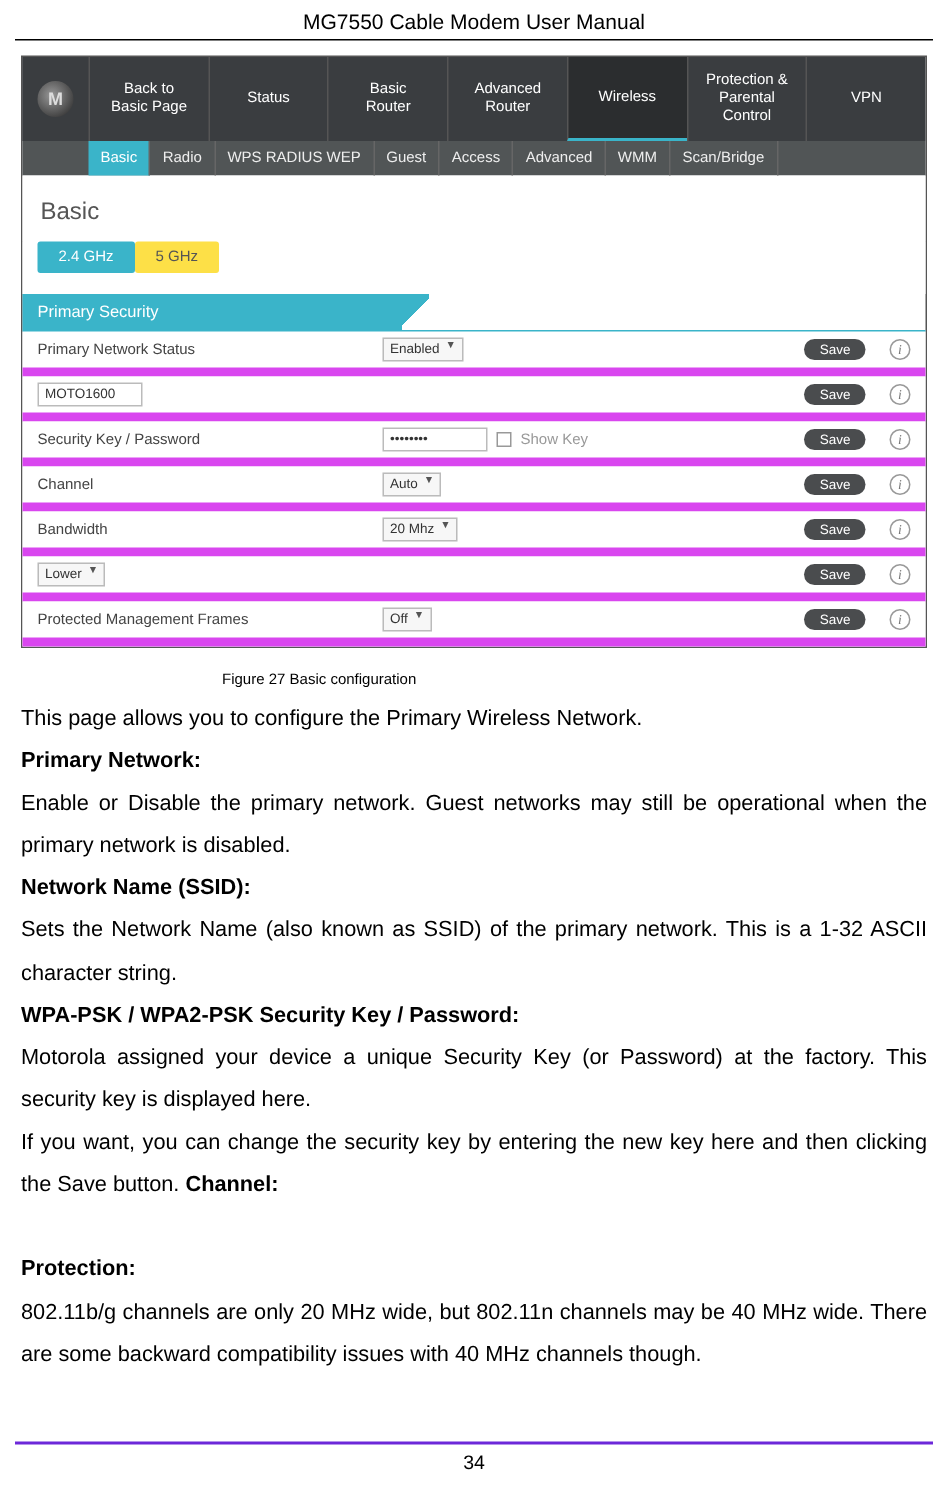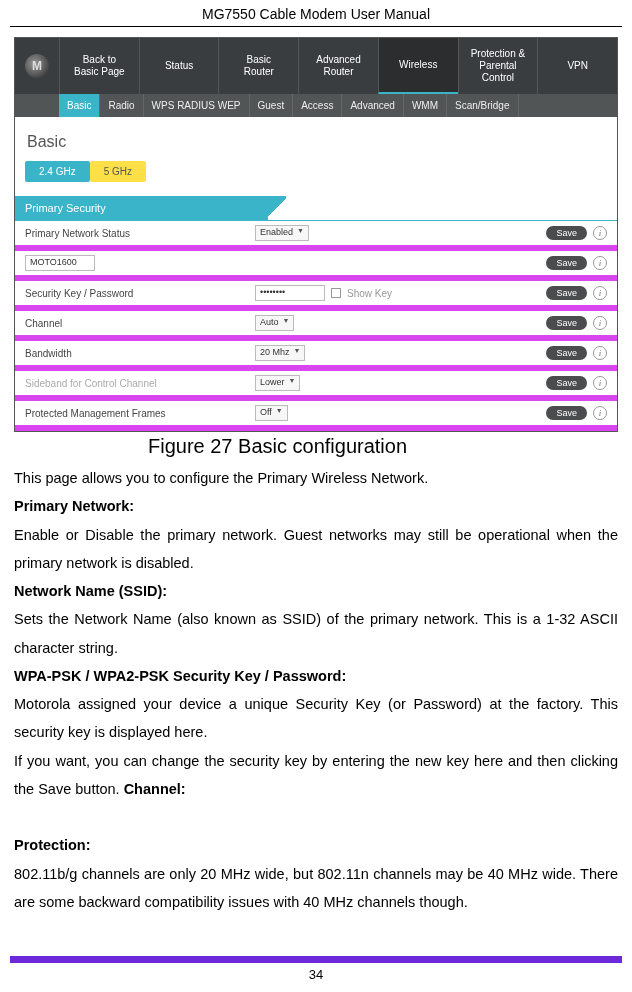--- a/index.html
+++ b/index.html
@@ -123,21 +123,21 @@
     align-items: center;
     padding: 4px 10px;
     font-size: 10px;
     color: #444;
     border-bottom: 6px solid #d946ef;
     background: #fff;
   }
   .settings-row.muted { color: #aaa; }
   .row-label { flex: 0 0 230px; }
   .row-control { flex: 1; display: flex; align-items: center; gap: 6px; }
-  .row-actions { display: flex; align-items: center; gap: 6px; }
+  .row-actions { display: flex; align-items: center; gap: 16px; }
   .fake-select, .fake-input {
     border: 1px solid #bbb;
     background: #f7f7f7;
     font-size: 9px;
     padding: 1px 4px;
     height: 16px;
     display: inline-flex;
     align-items: flex-start;
     gap: 4px;
     color: #333;
@@ -166,37 +166,37 @@
   }
   .checkbox {
     width: 10px;
     height: 10px;
     border: 1px solid #999;
     background: #fff;
     display: inline-block;
   }
   .figure-caption {
     text-align: left;
-    font-size: 20px;
-    padding: 3px 0 6px 148px;
+    font-size: 10px;
+    padding: 16px 0 6px 148px;
   }
   .body-text {
     font-size: 14.5px;
     line-height: 1.95;
     padding: 0 14px;
     text-align: justify;
   }
   .body-text b { font-weight: bold; }
   .page-number {
     position: absolute;
     bottom: 10px;
     left: 0; right: 0;
     text-align: center;
     font-size: 13px;
-    border-top: 7px solid #6d28d9;
+    border-top: 2px solid #6d28d9;
     margin: 0 10px;
     padding-top: 4px;
   }
 </style>
 </head>
 <body>
 
 <div class="page-header">MG7550 Cable Modem User Manual</div>
 
 <div class="screenshot">
@@ -310,21 +310,20 @@
         <span class="caret">▼</span>
       </div>
     </div>
     <div class="row-actions">
       <div class="save-btn">Save</div>
       <div class="info-icon">i</div>
     </div>
   </div>
 
   <div class="settings-row muted">
-    <div class="row-label">Sideband for Control Channel</div>
     <div class="row-control">
       <div class="fake-select">
         <span>Lower</span>
         <span class="caret">▼</span>
       </div>
     </div>
     <div class="row-actions">
       <div class="save-btn">Save</div>
       <div class="info-icon">i</div>
     </div>

